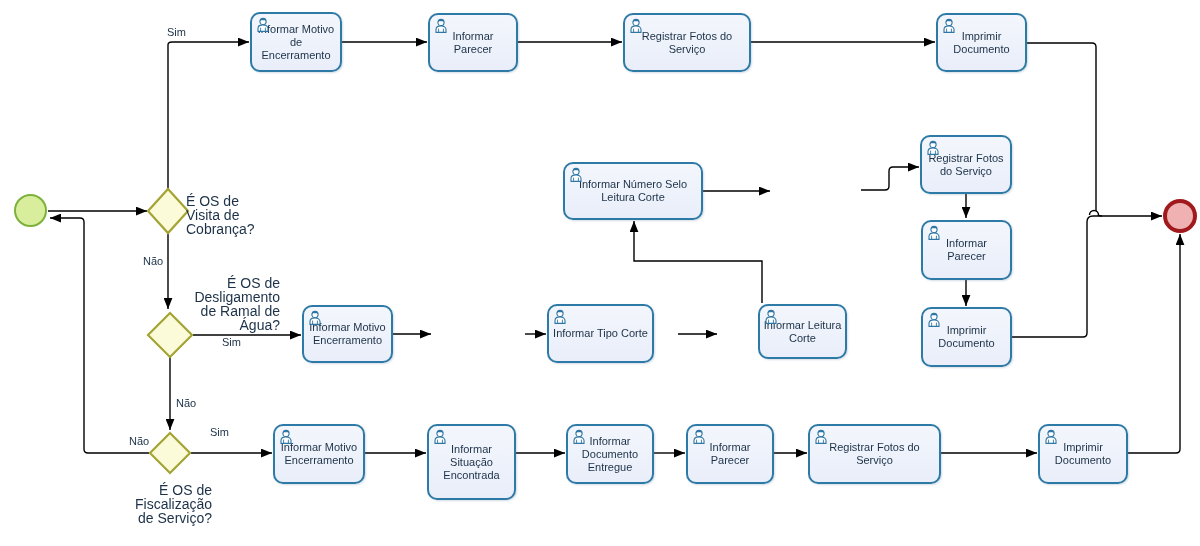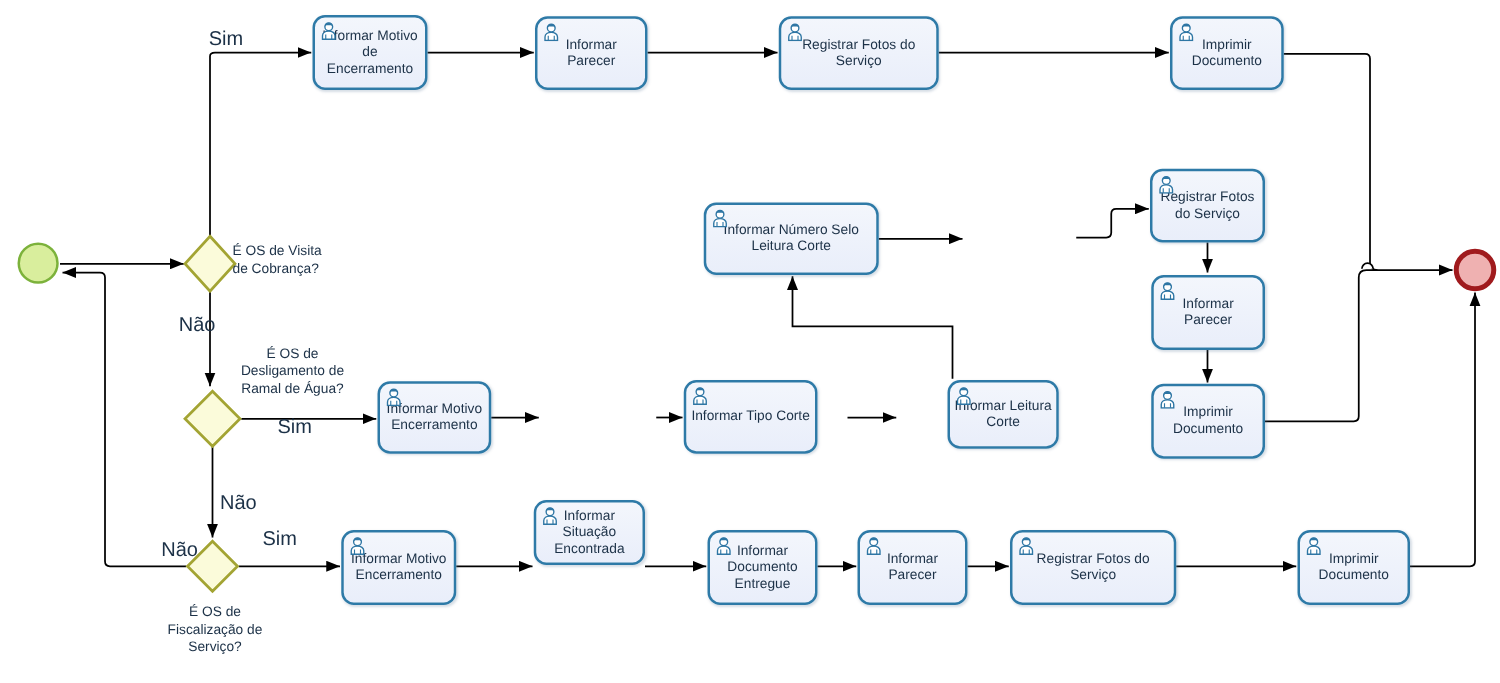--- a/index.html
+++ b/index.html
@@ -16,23 +16,23 @@
     font-size:11px;line-height:13px;color:#1c3147;
     box-shadow:1px 1px 2px rgba(90,120,150,.25);
     padding:2px 3px;
   }
   .ticon{position:absolute;left:3px;top:3px;width:16px;height:15px;}
   .tlabel{display:block;max-width:100%;}
   .gateway{position:absolute;}
   .event{position:absolute;border-radius:50%;box-sizing:content-box;}
   #start-event{left:14px;top:194px;width:29px;height:29px;border:2.5px solid #7cb23b;background:#d9ee9d;}
   #end-event{left:1163px;top:199px;width:26px;height:26px;border:4px solid #a01a1d;background:#efb1b1;}
-  .flabel{position:absolute;font-size:16px;line-height:12px;white-space:nowrap;}
-  .glabel{position:absolute;font-size:11px;line-height:14px;}
-  .glabel.center{text-align:center;}
+  .flabel{position:absolute;font-size:11px;line-height:12px;white-space:nowrap;}
+  .glabel{position:absolute;font-size:14px;line-height:14px;}
+  .glabel.center{text-align:right;}
 </style>
 </head>
 <body>
 
 <div id="canvas">
 
   <svg id="flows" xmlns="http://www.w3.org/2000/svg">
     <defs>
       <marker id="arr" viewBox="0 0 10 8" refX="10" refY="4" markerWidth="11" markerHeight="9" markerUnits="userSpaceOnUse" orient="auto">
         <path d="M0,0 L10,4 L0,8 Z" fill="#000"></path>
@@ -240,21 +240,21 @@
   <svg width="16" height="15" viewBox="0 0 16 15" xmlns="http://www.w3.org/2000/svg">
     <path d="M3 14.4 V11.6 C3 9.3 5.2 7.9 8 7.9 C10.8 7.9 13 9.3 13 11.6 V14.4 Z" fill="#ffffff" stroke="#2e76a4" stroke-width="1.1"></path>
     <line x1="5.6" y1="10.6" x2="5.6" y2="14.2" stroke="#2e76a4" stroke-width="0.9"></line>
     <line x1="10.4" y1="10.6" x2="10.4" y2="14.2" stroke="#2e76a4" stroke-width="0.9"></line>
     <circle cx="8" cy="4.4" r="3.1" fill="#ffffff" stroke="#2e76a4" stroke-width="1.1"></circle>
     <path d="M4.9 4.2 A3.1 3.1 0 0 1 11.1 4.2 L9.8 3.2 L6.2 3.2 Z" fill="#2e76a4"></path>
   </svg>
 </span>
     <span class="tlabel">Informar Motivo Encerramento</span>
   </div>
-  <div class="task" style="left:427px;top:400px;width:89px;height:52px">
+  <div class="task" style="left:427px;top:424px;width:89px;height:76px">
     <span class="ticon">
   <svg width="16" height="15" viewBox="0 0 16 15" xmlns="http://www.w3.org/2000/svg">
     <path d="M3 14.4 V11.6 C3 9.3 5.2 7.9 8 7.9 C10.8 7.9 13 9.3 13 11.6 V14.4 Z" fill="#ffffff" stroke="#2e76a4" stroke-width="1.1"></path>
     <line x1="5.6" y1="10.6" x2="5.6" y2="14.2" stroke="#2e76a4" stroke-width="0.9"></line>
     <line x1="10.4" y1="10.6" x2="10.4" y2="14.2" stroke="#2e76a4" stroke-width="0.9"></line>
     <circle cx="8" cy="4.4" r="3.1" fill="#ffffff" stroke="#2e76a4" stroke-width="1.1"></circle>
     <path d="M4.9 4.2 A3.1 3.1 0 0 1 11.1 4.2 L9.8 3.2 L6.2 3.2 Z" fill="#2e76a4"></path>
   </svg>
 </span>
     <span class="tlabel">Informar Situação Encontrada</span>

